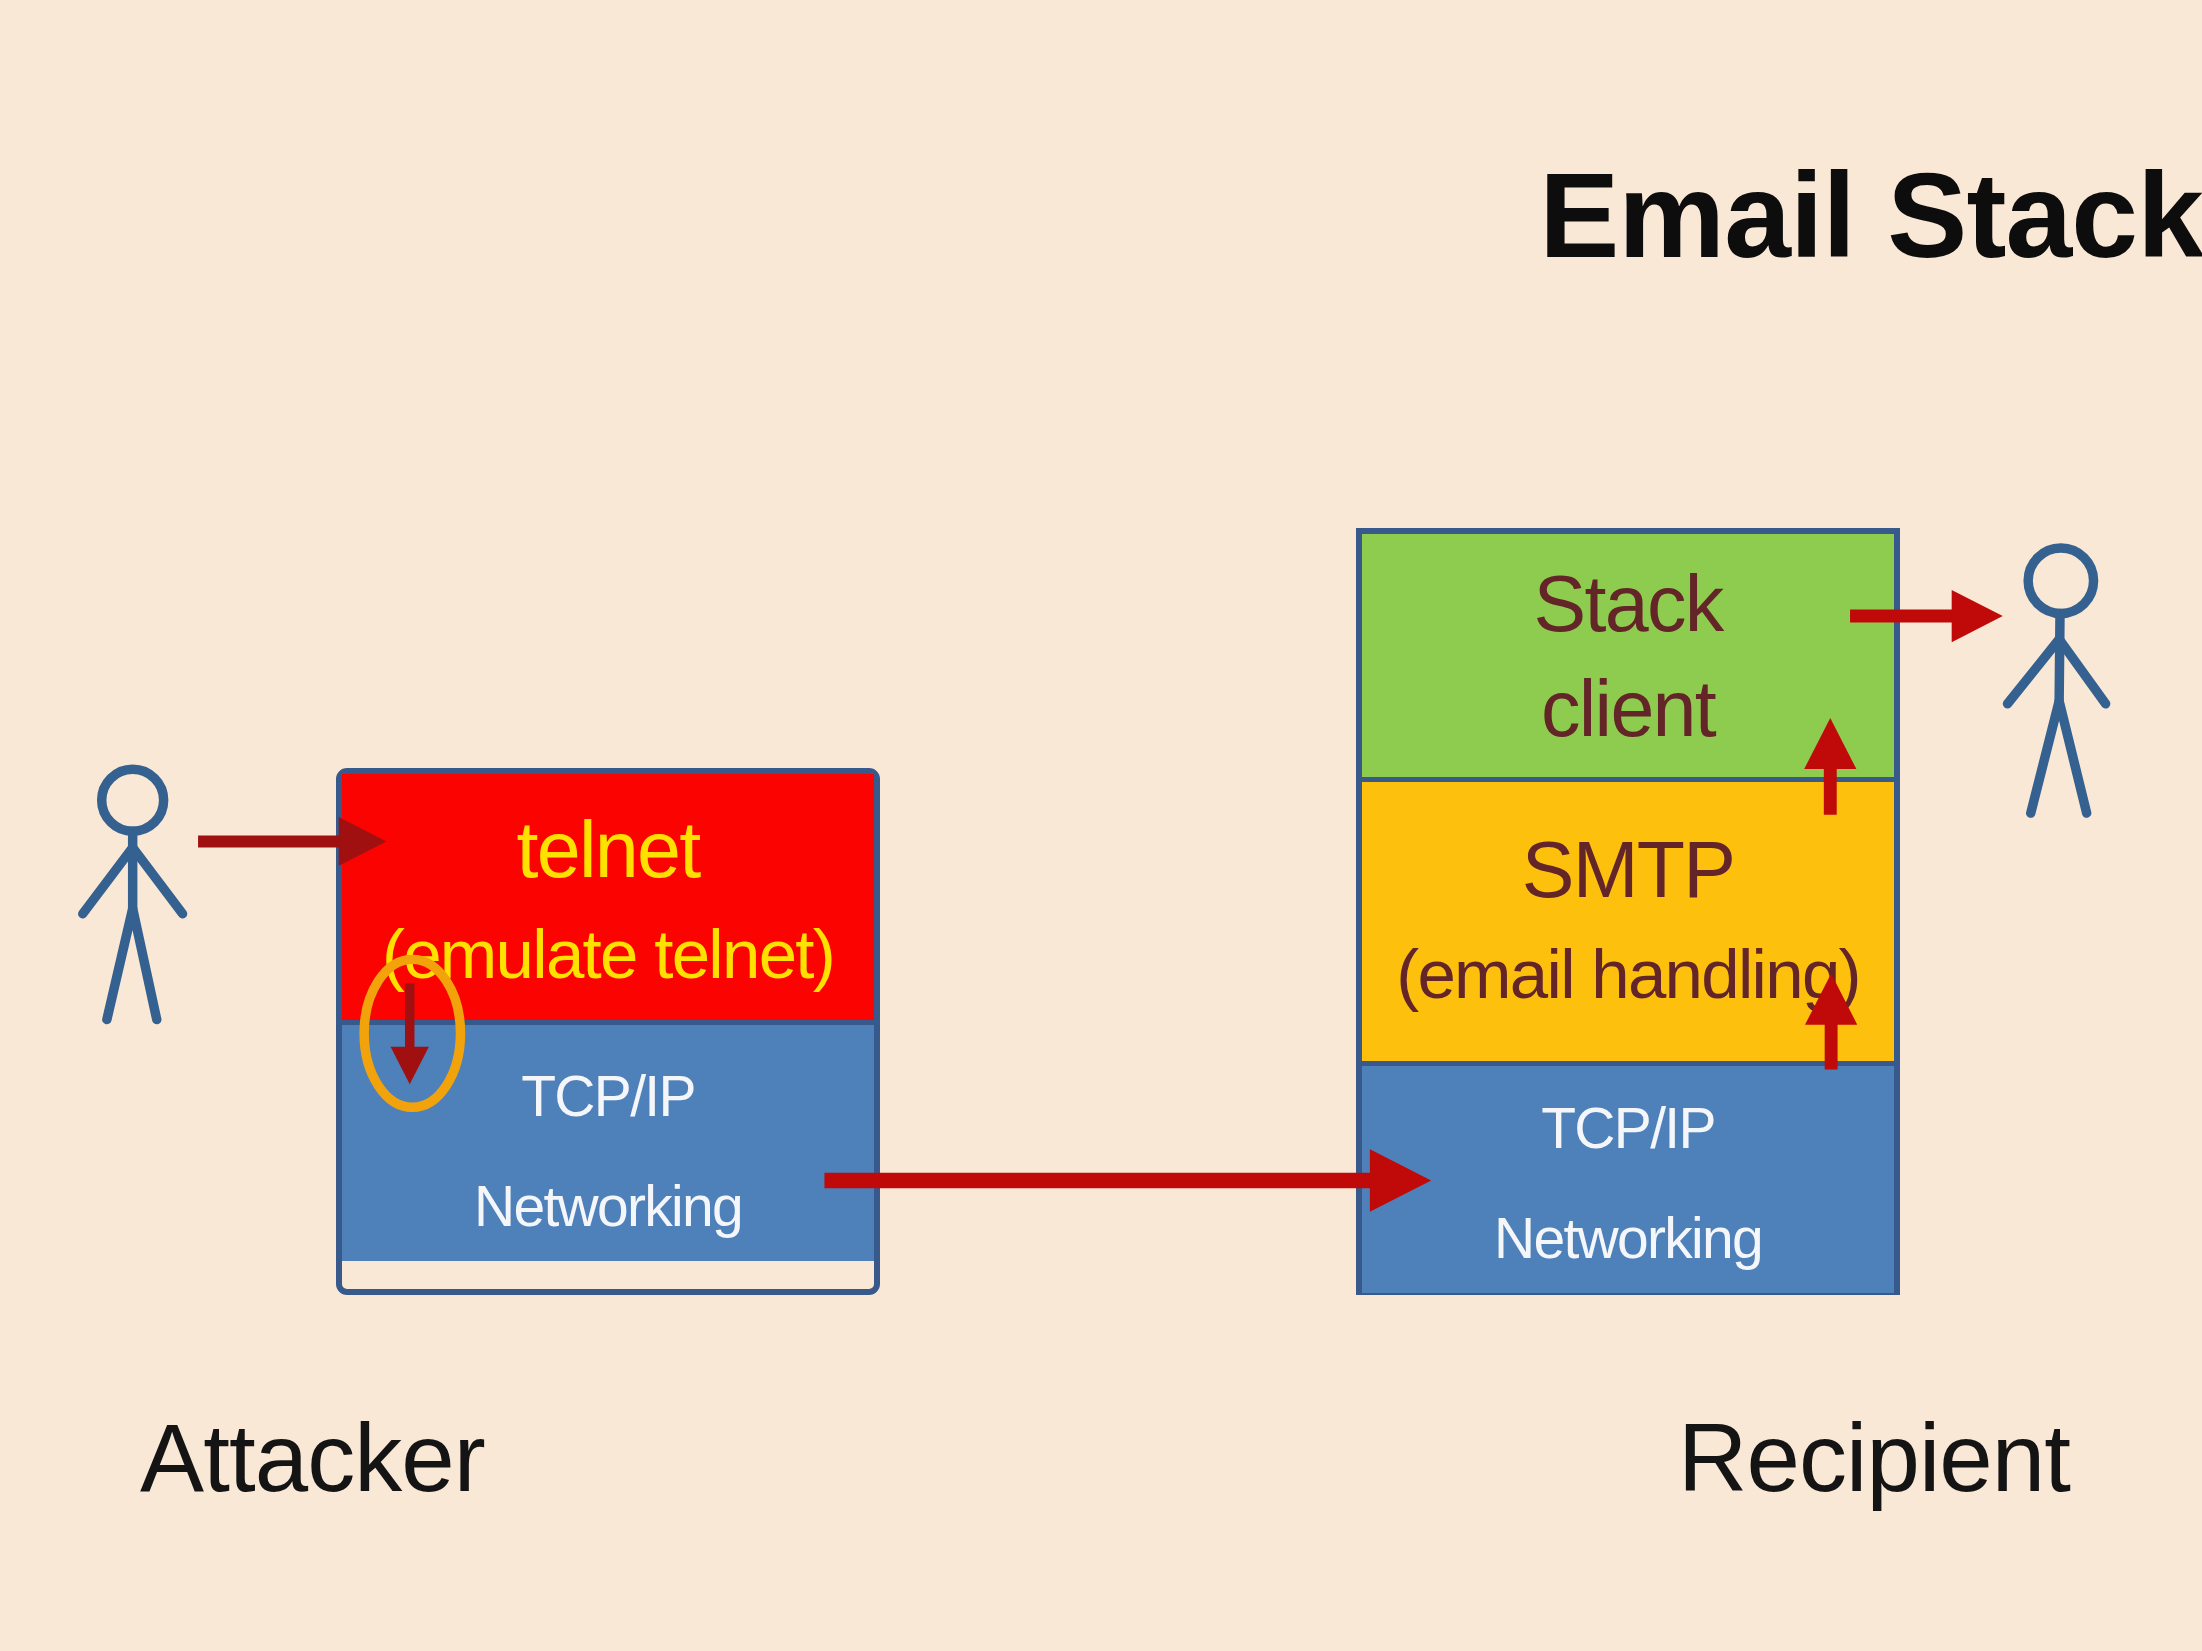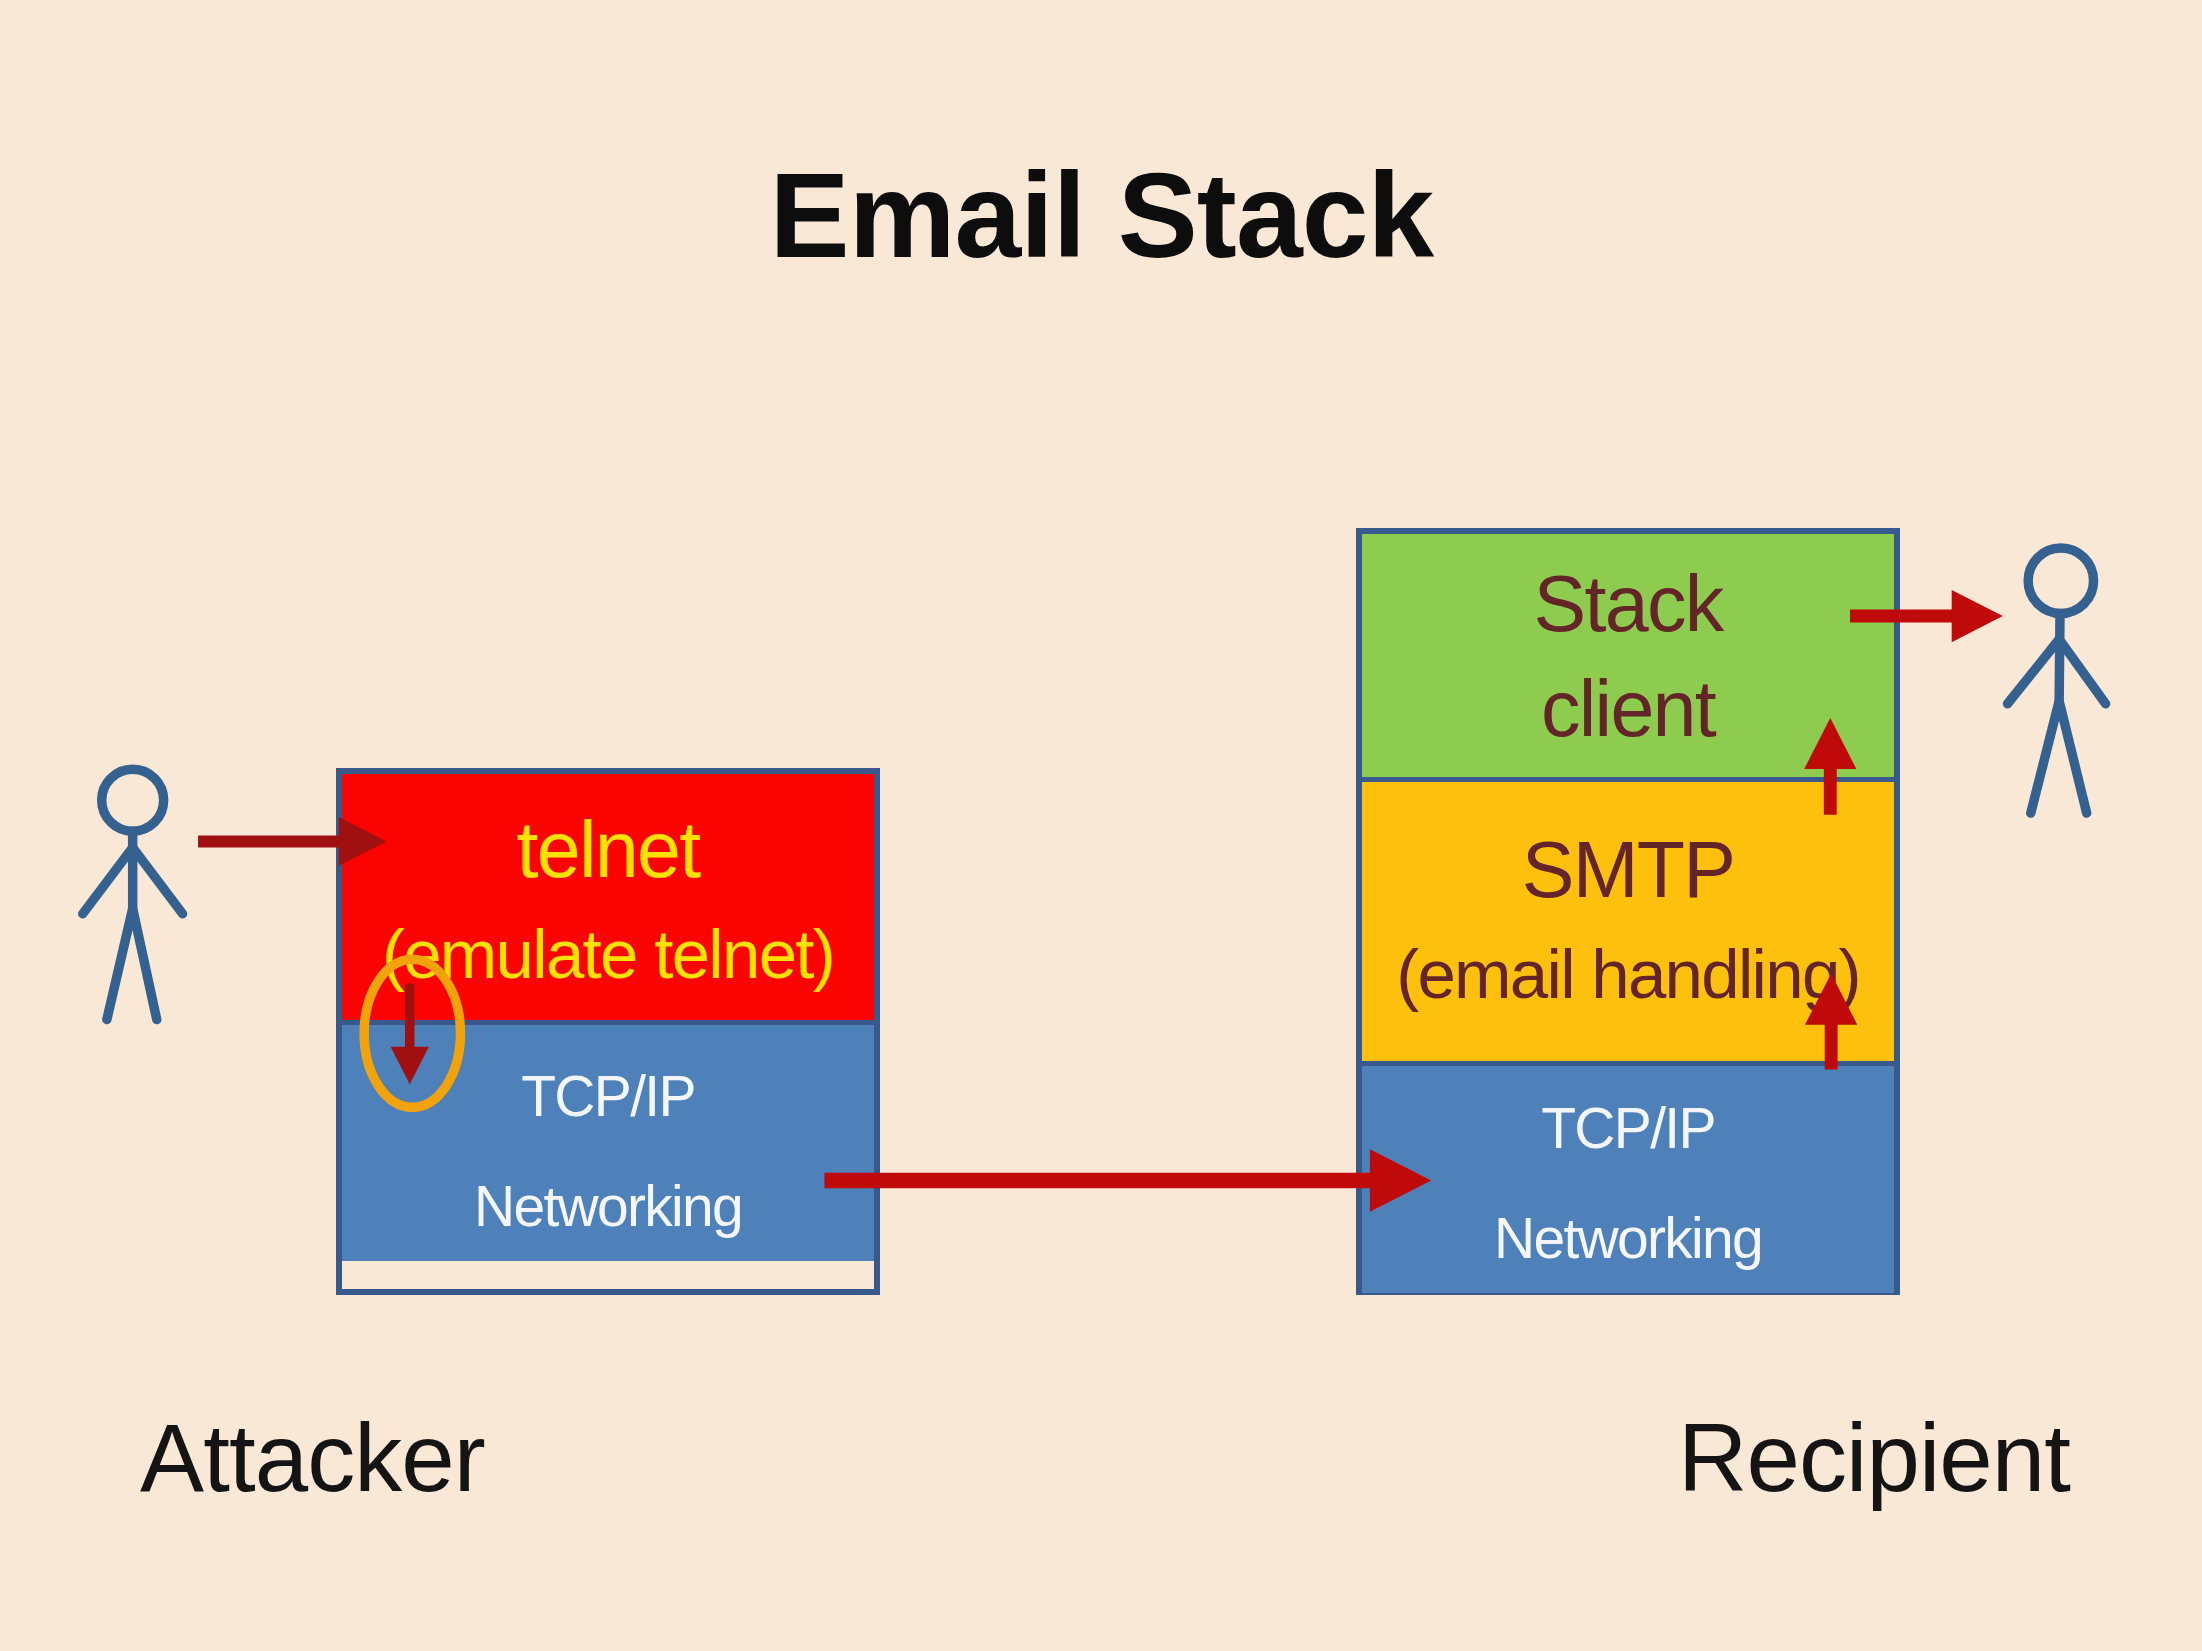--- a/index.html
+++ b/index.html
@@ -8,21 +8,21 @@
   .slide {
     position:relative;
     width:2203px; height:1652px;
     background:var(--c-bg);
     overflow:hidden;
   }
 
   .title {
     position:absolute;
     left:0; top:153px; width:2203px;
-    text-align:center;
+    text-align:right;
     font-size:120px; line-height:125px;
     font-weight:600;
     letter-spacing:-0.9px;
     color:var(--c-title);
   }
 
   .caption {
     position:absolute;
     top:1408px;
     font-size:96px; line-height:100px;
@@ -30,21 +30,21 @@
     letter-spacing:-0.9px;
   }
   .caption-attacker  { left:140px; }
   .caption-recipient { left:1678px; }
 
   .stack {
     position:absolute;
     border:6px solid var(--c-border);
     box-sizing:border-box;
   }
-  .stack-left  { left:336px; top:768px;  width:544px; height:527px; }
+  .stack-left  { left:336px; top:768px;  width:544px; height:527px;border-radius:11px; }
   .stack-right { left:1356px; top:528px; width:544px; height:767px; }
 
   .layer {
     box-sizing:border-box;
     display:flex; flex-direction:column;
     align-items:center; justify-content:center;
     text-align:center;
     letter-spacing:-1.7px;
   }
   .layer + .layer { border-top:5.2px solid var(--c-border); }

